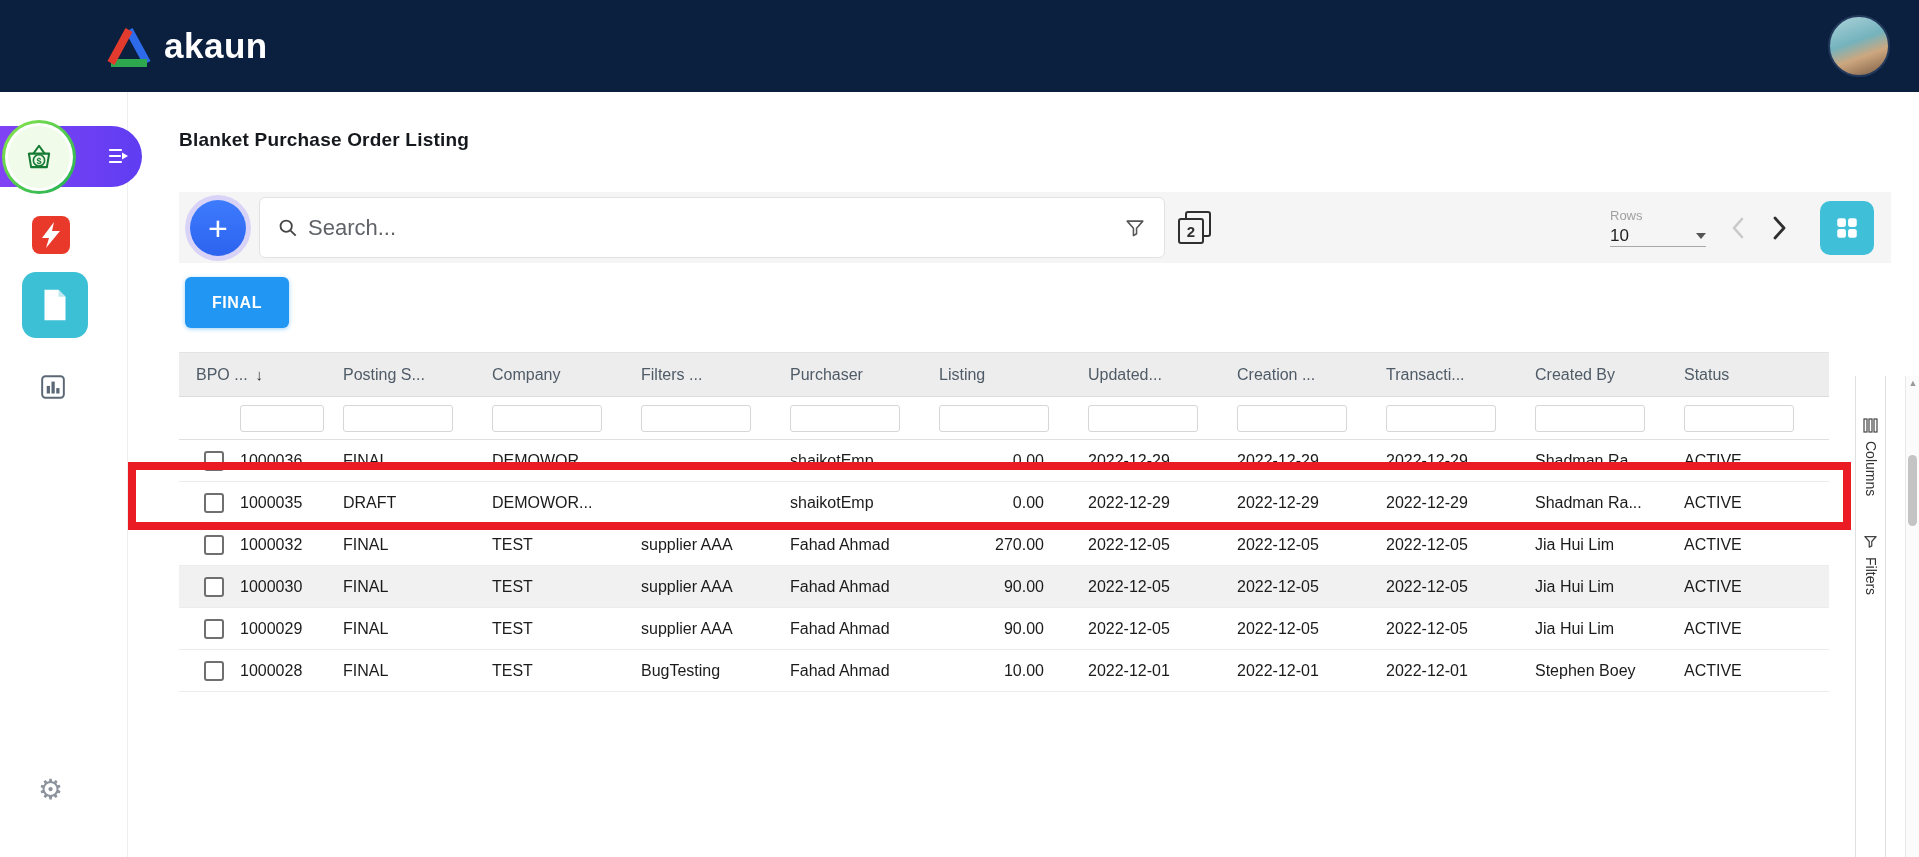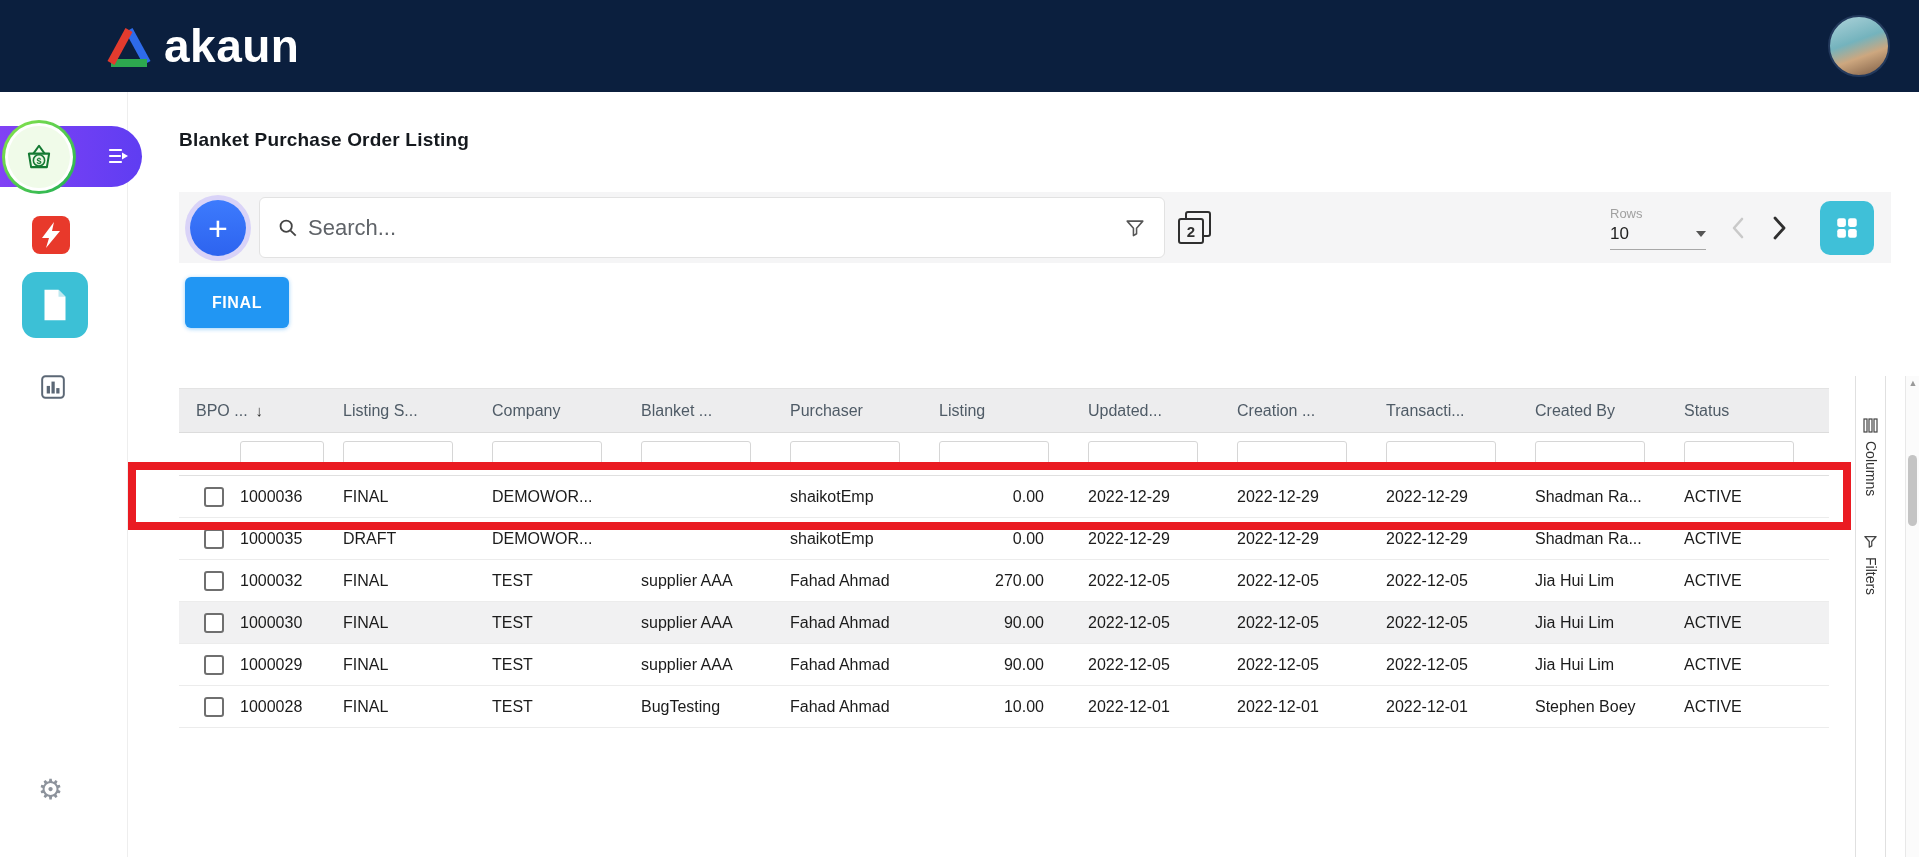--- a/index.html
+++ b/index.html
@@ -4,21 +4,21 @@
 <style>
   * { box-sizing: border-box; margin: 0; padding: 0; }
   html,body { width:1919px; height:857px; overflow:hidden; background:#fff;
     font-family:"Liberation Sans", sans-serif; }
 
   
   .navbar { position:absolute; top:0; left:0; width:1919px; height:92px;
     background:#0b1f3e; display:flex; align-items:center; justify-content:space-between;
     padding:0 29px 0 106px; z-index:20; }
   .brand { display:flex; align-items:center; gap:12px; }
-  .brand-text { color:#fff; font-size:46px; font-weight:bold; letter-spacing:0.5px; }
+  .brand-text { color:#fff; font-size:35px; font-weight:bold; letter-spacing:0.5px; }
   .avatar { width:62px; height:62px; border-radius:50%;
     background:linear-gradient(160deg,#aed3da 0%,#74b3bd 42%,#cda77f 65%,#7a5a42 100%);
     border:2px solid #23395c; }
 
   
   .sidebar { position:absolute; top:92px; left:0; width:128px; height:765px;
     background:#fff; border-right:1px solid #eee; z-index:10; }
   .module-pill { position:absolute; top:34px; left:0; width:142px; height:61px;
     border-radius:0 31px 31px 0; background:linear-gradient(90deg,#8142f5,#5f3df2);
     z-index:2; }
@@ -49,37 +49,37 @@
     border:1px solid #e2e2e2; border-radius:6px; display:flex; align-items:center;
     padding:0 18px; gap:10px; flex:0 0 auto; }
   .search-box input { flex:1; border:none; outline:none; font-size:22px; color:#333;
     background:transparent; font-family:"Liberation Sans", sans-serif; }
   .search-box input::placeholder { color:#5f6368; }
   .dup-icon { margin-left:10px; flex:0 0 auto; cursor:pointer; }
   .tb-spacer { flex:1; }
   .rows-ctrl { width:96px; margin-right:20px; display:flex; flex-direction:column; }
   .rows-label { font-size:13px; color:#a0a0a0; margin-bottom:3px; }
   .rows-select { display:flex; align-items:center; justify-content:space-between;
-    border-bottom:1px solid #a8a8a8; padding-bottom:5px; font-size:17px; color:#222;
+    border-bottom:1px solid #a8a8a8; font-size:17px; color:#222;
     cursor:pointer; }
   .caret { width:0; height:0; border-left:5px solid transparent;
     border-right:5px solid transparent; border-top:6px solid #555; }
   .chev { flex:0 0 auto; cursor:pointer; }
   .chev-left { margin-right:12px; }
   .chev-right { margin-right:26px; }
   .grid-btn { width:54px; height:54px; border:none; border-radius:10px; background:#3fc0d8;
     display:grid; place-items:center; cursor:pointer; flex:0 0 auto; }
 
   .final-btn { margin:14px 0 0 57px; width:104px; height:51px; background:#2196f3;
     color:#fff; border:none; border-radius:6px; font-size:16px; font-weight:bold;
     letter-spacing:0.6px; cursor:pointer; box-shadow:0 1px 4px rgba(33,150,243,.45);
     font-family:"Liberation Sans", sans-serif; }
 
   
-  .grid-table { margin:60px 0 0 51px; width:1650px; border-collapse:collapse;
+  .grid-table { margin:24px 0 0 51px; width:1650px; border-collapse:collapse;
     table-layout:fixed; font-size:16px; }
   .grid-table th { background:#ededee; height:44px; font-weight:400; color:#4f5b66;
     text-align:left; padding-left:4px; border-top:1px solid #e3e3e3;
     border-bottom:1px solid #dcdcdc; white-space:nowrap; overflow:hidden; }
   th.col-bpo { width:160px; padding-left:17px; }
   th.col-posting,th.col-company,th.col-supplier,th.col-purchaser,th.col-amount,
   th.col-updated,th.col-creation,th.col-transaction,th.col-created_by,th.col-status { width:149px; }
   .sort { margin-left:8px; color:#2f2f2f; font-size:15px; }
   .grid-table td { height:42px; border-bottom:1px solid #ececec; color:#1b1b1b;
     padding-left:4px; white-space:nowrap; overflow:hidden; }
@@ -223,23 +223,23 @@
       </svg>
     </button>
   </div>
 
   <button class="final-btn">FINAL</button>
 
   <table class="grid-table">
     <thead>
       <tr>
           <th class="col-bpo"><span>BPO ...</span><span class="sort">↓</span></th>
-          <th class="col-posting"><span>Listing S...</span></th>
+          <th class="col-posting"><span>Posting S...</span></th>
           <th class="col-company"><span>Company</span></th>
-          <th class="col-supplier"><span>Blanket ...</span></th>
+          <th class="col-supplier"><span>Filters ...</span></th>
           <th class="col-purchaser"><span>Purchaser</span></th>
           <th class="col-amount"><span>Listing</span></th>
           <th class="col-updated"><span>Updated...</span></th>
           <th class="col-creation"><span>Creation ...</span></th>
           <th class="col-transaction"><span>Transacti...</span></th>
           <th class="col-created_by"><span>Created By</span></th>
           <th class="col-status"><span>Status</span></th>
         </tr>
       <tr class="filter-row">
           <td class="col-bpo"><input class="finput finput-bpo" style=""></td>

